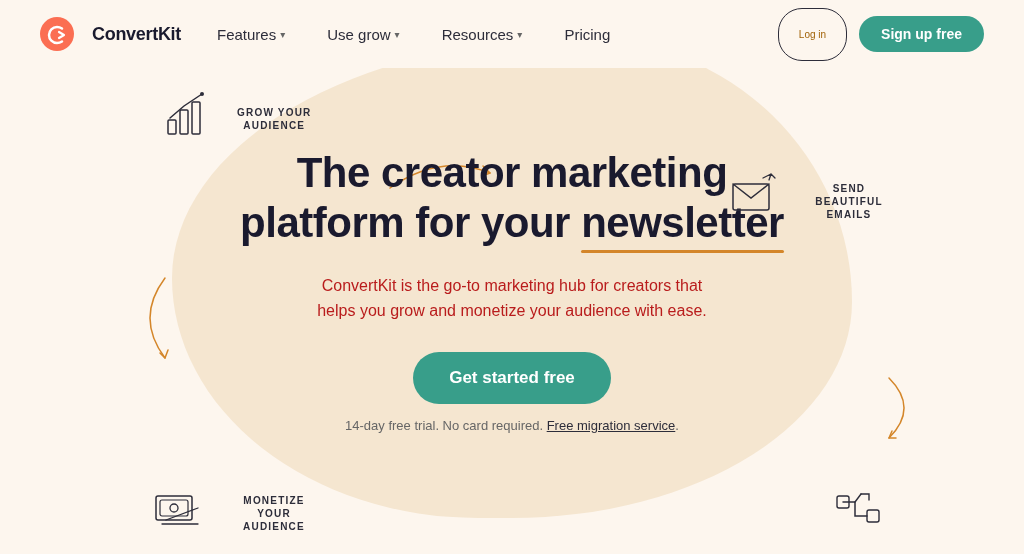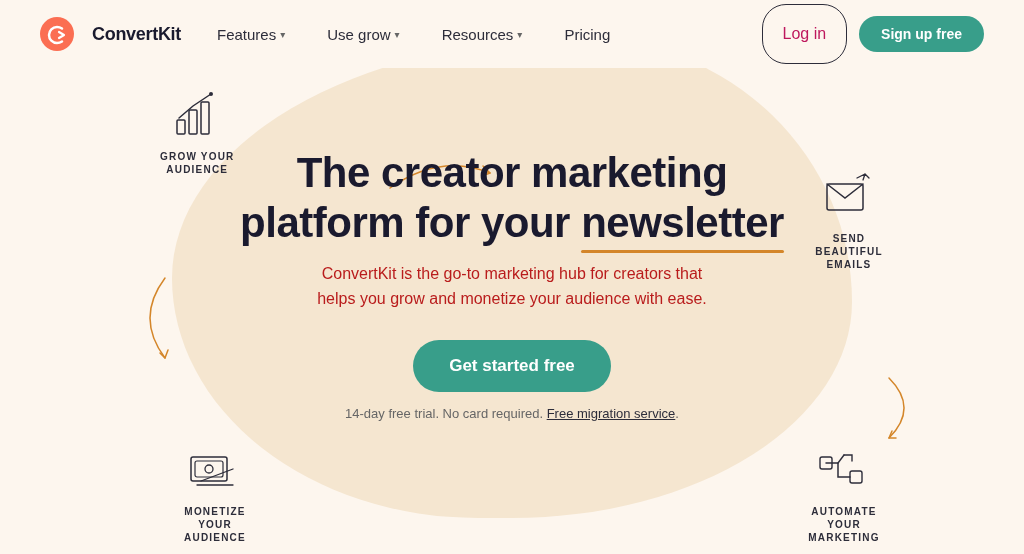--- a/index.html
+++ b/index.html
@@ -70,23 +70,23 @@
     .nav-right {
       display: flex;
       align-items: center;
       gap: 12px;
     }
     .btn-login {
       padding: 20px 20px;
       border: 1.5px solid #2d2d3a;
       border-radius: 24px;
       background: transparent;
-      font-size: 16px;
+      font-size: 10px;
       font-weight: 500;
-      color: #be185d;
+      color: #a16207;
       cursor: pointer;
     }
     .btn-signup {
       padding: 10px 22px;
       border: none;
       border-radius: 24px;
       background: #389e8a;
       font-size: 14px;
       font-weight: 600;
       color: #fff;
@@ -123,21 +123,21 @@
       text-align: center;
       max-width: 600px;
       padding-top: 60px;
     }
 
     .hero-title {
       font-size: 42px;
       font-weight: 800;
       color: #1a1a2e;
       line-height: 1.2;
-      margin-bottom: 12px;
+      margin-bottom: 24px;
       letter-spacing: -0.5px;
     }
 
     .hero-title .underline-word {
       position: relative;
       display: inline-block;
     }
     .hero-title .underline-word::after {
       content: '';
       position: absolute;
@@ -180,24 +180,25 @@
     .hero-fine-print a {
       color: #2d2d3a;
       text-decoration: underline;
       font-weight: 500;
     }
 
     
     .feature-float {
       position: absolute;
       display: flex;
-      flex-direction: column;
+      flex-direction: row;
       align-items: center;
       text-align: center;
       z-index: 6;
+      gap: 21px;
     }
 
     .feature-float .f-icon {
       width: 56px;
       height: 56px;
       margin-bottom: 6px;
     }
 
     .feature-float .f-label {
       font-size: 10px;
@@ -215,21 +216,21 @@
       left: 160px;
     }
 
     .float-email {
       top: 102px;
       right: 130px;
     }
 
     .float-monetize {
       bottom: 10px;
-      left: 170px;
+      left: 152px;
       text-align: center;
     }
 
     .float-automate {
       bottom: 10px;
       right: 135px;
     }
 
     
     .arrow-svg {
@@ -350,24 +351,20 @@
   </div>
 
   <div class="feature-float float-automate">
     <svg class="f-icon" viewBox="0 0 56 56" fill="none">
       <path d="M10 20 L22 20 L22 34 L34 34" stroke="#2d2d3a" stroke-width="1.5" fill="none" stroke-linecap="round"></path>
       <rect x="4" y="14" width="12" height="12" stroke="#2d2d3a" stroke-width="1.4" fill="none" rx="2"></rect>
       <rect x="34" y="28" width="12" height="12" stroke="#2d2d3a" stroke-width="1.4" fill="none" rx="2"></rect>
       <path d="M28 12 L36 12 L36 18" stroke="#2d2d3a" stroke-width="1.4" fill="none" stroke-linecap="round"></path>
       <path d="M22 20 L28 12" stroke="#2d2d3a" stroke-width="1.4" fill="none" stroke-linecap="round"></path>
     </svg>
-    <div class="f-label">
-      <span>Automate your</span><br>
-      <span>marketing</span>
-    </div>
   </div>
 
   <div class="hero-content">
     <h1 class="hero-title">
       <span>The creator marketing</span><br>
       <span>platform for your</span>
       <span class="underline-word">newsletter</span>
     </h1>
 
     <p class="hero-subtitle">ConvertKit is the go-to marketing hub for creators that helps you grow and monetize your audience with ease.</p>

